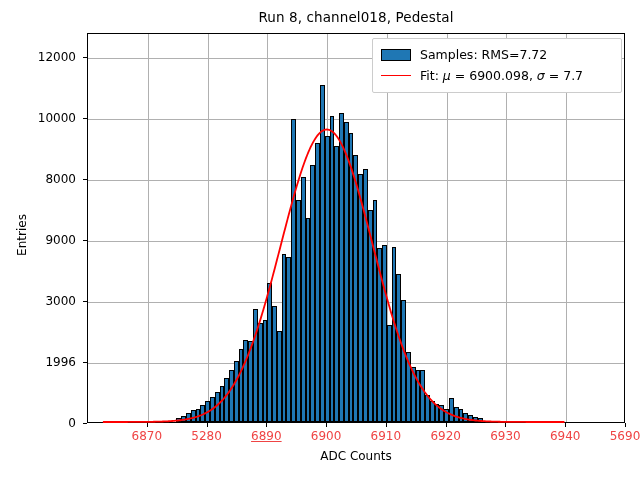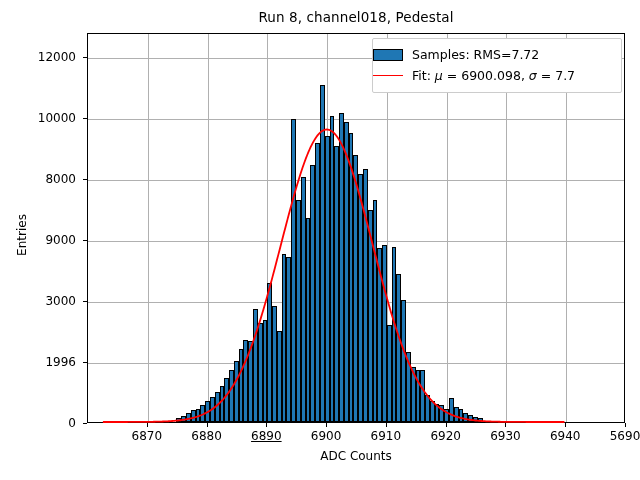--- a/index.html
+++ b/index.html
@@ -29,35 +29,35 @@
 
   
   #bars{position:absolute;left:0;top:0;width:100%;height:100%;}
   .bar{position:absolute;bottom:0;background:#1f77b4;
        border:0.9px solid #000;box-sizing:border-box;}
   #fitcurve{position:absolute;left:0;top:0;width:100%;height:100%;overflow:visible;}
 
   
   .xtick-mark{position:absolute;top:423px;width:1px;height:4px;background:#000;}
   .ytick-mark{position:absolute;left:83px;width:4px;height:1px;background:#000;}
-  .xtick-lab{position:absolute;top:429px;font-size:12px;color:#000000;
+  .xtick-lab{position:absolute;top:429px;font-size:12px;color:#ef4444;
              transform:translateX(-50%);white-space:nowrap;text-align:center;}
   .ytick-lab{position:absolute;left:0;width:76px;text-align:right;
              font-size:12px;color:#000;transform:translateY(-50%);white-space:nowrap;}
 
   #xlabel{position:absolute;left:87px;top:449px;width:538px;text-align:center;
           font-size:12px;color:#000;}
   #ylabel{position:absolute;left:-58px;top:228px;width:160px;text-align:center;
           font-size:12px;color:#000;transform:rotate(-90deg);}
 
   
   #legend{
     position:absolute;left:372px;top:38px;width:250px;
     border:1px solid #cccccc;border-radius:2px;background:#ffffff;
-    padding:5px 8px 6px 0;box-sizing:border-box;
+    padding:5px 8px 6px 8px;box-sizing:border-box;
   }
   .legend-row{display:flex;align-items:center;height:21px;}
   .legend-swatch-patch{width:30px;height:12px;background:#1f77b4;
        border:1px solid #000;box-sizing:border-box;margin-right:9px;flex:none;}
   .legend-swatch-line{width:30px;height:0;border-top:1.7px solid #ff0000;
        margin-right:9px;flex:none;}
   .legend-text{font-size:12.5px;color:#000;white-space:nowrap;}
   .it{font-style:italic;}
 </style>
 </head>
@@ -152,21 +152,21 @@
       </div>
     <svg id="fitcurve" viewBox="0 0 538 390" preserveAspectRatio="none">
       <path id="fitpath" fill="none" stroke="#ff0000" stroke-width="1.8" vector-effect="non-scaling-stroke" d="M14.94,390.00 L16.10,390.00 L17.26,390.00 L18.42,390.00 L19.58,390.00 L20.74,390.00 L21.89,390.00 L23.05,390.00 L24.21,389.99 L25.37,389.99 L26.53,389.99 L27.68,389.99 L28.84,389.99 L30.00,389.99 L31.16,389.99 L32.32,389.99 L33.48,389.99 L34.63,389.99 L35.79,389.98 L36.95,389.98 L38.11,389.98 L39.27,389.98 L40.42,389.97 L41.58,389.97 L42.74,389.97 L43.90,389.97 L45.06,389.96 L46.22,389.96 L47.37,389.95 L48.53,389.95 L49.69,389.94 L50.85,389.93 L52.01,389.93 L53.16,389.92 L54.32,389.91 L55.48,389.90 L56.64,389.89 L57.80,389.88 L58.96,389.87 L60.11,389.85 L61.27,389.84 L62.43,389.82 L63.59,389.81 L64.75,389.79 L65.90,389.76 L67.06,389.74 L68.22,389.72 L69.38,389.69 L70.54,389.66 L71.70,389.62 L72.85,389.59 L74.01,389.55 L75.17,389.51 L76.33,389.46 L77.49,389.41 L78.65,389.35 L79.80,389.30 L80.96,389.23 L82.12,389.16 L83.28,389.09 L84.44,389.01 L85.59,388.92 L86.75,388.82 L87.91,388.72 L89.07,388.61 L90.23,388.49 L91.39,388.36 L92.54,388.23 L93.70,388.08 L94.86,387.92 L96.02,387.75 L97.18,387.56 L98.33,387.37 L99.49,387.16 L100.65,386.93 L101.81,386.69 L102.97,386.43 L104.13,386.16 L105.28,385.86 L106.44,385.55 L107.60,385.21 L108.76,384.86 L109.92,384.48 L111.07,384.07 L112.23,383.64 L113.39,383.19 L114.55,382.70 L115.71,382.19 L116.87,381.64 L118.02,381.07 L119.18,380.45 L120.34,379.81 L121.50,379.12 L122.66,378.40 L123.81,377.64 L124.97,376.84 L126.13,375.99 L127.29,375.09 L128.45,374.16 L129.61,373.17 L130.76,372.13 L131.92,371.04 L133.08,369.89 L134.24,368.69 L135.40,367.44 L136.55,366.12 L137.71,364.74 L138.87,363.30 L140.03,361.80 L141.19,360.23 L142.35,358.59 L143.50,356.89 L144.66,355.11 L145.82,353.26 L146.98,351.34 L148.14,349.34 L149.30,347.27 L150.45,345.12 L151.61,342.89 L152.77,340.58 L153.93,338.19 L155.09,335.72 L156.24,333.17 L157.40,330.54 L158.56,327.82 L159.72,325.02 L160.88,322.14 L162.04,319.17 L163.19,316.12 L164.35,312.99 L165.51,309.78 L166.67,306.49 L167.83,303.11 L168.98,299.66 L170.14,296.13 L171.30,292.52 L172.46,288.84 L173.62,285.08 L174.78,281.26 L175.93,277.37 L177.09,273.41 L178.25,269.39 L179.41,265.31 L180.57,261.17 L181.72,256.98 L182.88,252.74 L184.04,248.45 L185.20,244.13 L186.36,239.76 L187.52,235.37 L188.67,230.94 L189.83,226.50 L190.99,222.03 L192.15,217.55 L193.31,213.07 L194.46,208.58 L195.62,204.10 L196.78,199.62 L197.94,195.17 L199.10,190.73 L200.26,186.32 L201.41,181.95 L202.57,177.62 L203.73,173.33 L204.89,169.10 L206.05,164.93 L207.20,160.82 L208.36,156.79 L209.52,152.83 L210.68,148.96 L211.84,145.19 L213.00,141.51 L214.15,137.94 L215.31,134.47 L216.47,131.13 L217.63,127.90 L218.79,124.80 L219.94,121.84 L221.10,119.01 L222.26,116.33 L223.42,113.80 L224.58,111.42 L225.74,109.19 L226.89,107.13 L228.05,105.24 L229.21,103.51 L230.37,101.95 L231.53,100.57 L232.69,99.37 L233.84,98.34 L235.00,97.50 L236.16,96.84 L237.32,96.37 L238.48,96.08 L239.63,95.98 L240.79,96.06 L241.95,96.33 L243.11,96.78 L244.27,97.42 L245.43,98.24 L246.58,99.25 L247.74,100.43 L248.90,101.79 L250.06,103.33 L251.22,105.04 L252.37,106.92 L253.53,108.96 L254.69,111.17 L255.85,113.53 L257.01,116.05 L258.17,118.72 L259.32,121.53 L260.48,124.48 L261.64,127.56 L262.80,130.77 L263.96,134.10 L265.11,137.56 L266.27,141.12 L267.43,144.78 L268.59,148.55 L269.75,152.41 L270.91,156.35 L272.06,160.38 L273.22,164.48 L274.38,168.64 L275.54,172.87 L276.70,177.15 L277.85,181.48 L279.01,185.85 L280.17,190.25 L281.33,194.68 L282.49,199.14 L283.65,203.61 L284.80,208.09 L285.96,212.58 L287.12,217.07 L288.28,221.55 L289.44,226.01 L290.59,230.46 L291.75,234.89 L292.91,239.29 L294.07,243.66 L295.23,247.99 L296.39,252.28 L297.54,256.52 L298.70,260.72 L299.86,264.86 L301.02,268.95 L302.18,272.97 L303.33,276.94 L304.49,280.84 L305.65,284.67 L306.81,288.43 L307.97,292.12 L309.13,295.74 L310.28,299.28 L311.44,302.74 L312.60,306.12 L313.76,309.43 L314.92,312.65 L316.07,315.79 L317.23,318.84 L318.39,321.82 L319.55,324.71 L320.71,327.52 L321.87,330.24 L323.02,332.89 L324.18,335.45 L325.34,337.93 L326.50,340.32 L327.66,342.64 L328.82,344.88 L329.97,347.04 L331.13,349.12 L332.29,351.13 L333.45,353.06 L334.61,354.91 L335.76,356.70 L336.92,358.41 L338.08,360.06 L339.24,361.63 L340.40,363.14 L341.56,364.59 L342.71,365.97 L343.87,367.30 L345.03,368.56 L346.19,369.77 L347.35,370.92 L348.50,372.01 L349.66,373.06 L350.82,374.05 L351.98,375.00 L353.14,375.89 L354.30,376.75 L355.45,377.55 L356.61,378.32 L357.77,379.05 L358.93,379.74 L360.09,380.39 L361.24,381.00 L362.40,381.58 L363.56,382.13 L364.72,382.65 L365.88,383.14 L367.04,383.60 L368.19,384.03 L369.35,384.44 L370.51,384.82 L371.67,385.18 L372.83,385.51 L373.98,385.83 L375.14,386.13 L376.30,386.40 L377.46,386.66 L378.62,386.91 L379.78,387.13 L380.93,387.35 L382.09,387.54 L383.25,387.73 L384.41,387.90 L385.57,388.06 L386.72,388.21 L387.88,388.35 L389.04,388.48 L390.20,388.60 L391.36,388.71 L392.52,388.81 L393.67,388.91 L394.83,389.00 L395.99,389.08 L397.15,389.15 L398.31,389.22 L399.46,389.29 L400.62,389.35 L401.78,389.40 L402.94,389.45 L404.10,389.50 L405.26,389.54 L406.41,389.58 L407.57,389.62 L408.73,389.65 L409.89,389.68 L411.05,389.71 L412.21,389.74 L413.36,389.76 L414.52,389.78 L415.68,389.80 L416.84,389.82 L418.00,389.84 L419.15,389.85 L420.31,389.87 L421.47,389.88 L422.63,389.89 L423.79,389.90 L424.95,389.91 L426.10,389.92 L427.26,389.93 L428.42,389.93 L429.58,389.94 L430.74,389.95 L431.89,389.95 L433.05,389.96 L434.21,389.96 L435.37,389.96 L436.53,389.97 L437.69,389.97 L438.84,389.97 L440.00,389.98 L441.16,389.98 L442.32,389.98 L443.48,389.98 L444.63,389.99 L445.79,389.99 L446.95,389.99 L448.11,389.99 L449.27,389.99 L450.43,389.99 L451.58,389.99 L452.74,389.99 L453.90,389.99 L455.06,389.99 L456.22,390.00 L457.37,390.00 L458.53,390.00 L459.69,390.00 L460.85,390.00 L462.01,390.00 L463.17,390.00 L464.32,390.00 L465.48,390.00 L466.64,390.00 L467.80,390.00 L468.96,390.00 L470.11,390.00 L471.27,390.00 L472.43,390.00 L473.59,390.00 L474.75,390.00 L475.91,390.00 L477.06,390.00 L478.22,390.00"></path>
     </svg>
   </div>
 
   <div id="axis-ticks">
       <div class="xtick-mark" style="left: 146.778px;"></div>
       <div class="xtick-lab" style="left: 146.778px;">6870</div>
       <div class="xtick-mark" style="left: 206.556px;"></div>
-      <div class="xtick-lab" style="left: 206.556px;">6880</div>
+      <div class="xtick-lab" style="left: 206.556px;">5280</div>
       <div class="xtick-mark" style="left: 266.333px;"></div>
       <div class="xtick-lab" style="left: 266.333px; text-decoration: underline;">6890</div>
       <div class="xtick-mark" style="left: 326.111px;"></div>
       <div class="xtick-lab" style="left: 326.111px;">6900</div>
       <div class="xtick-mark" style="left: 385.889px;"></div>
       <div class="xtick-lab" style="left: 385.889px;">6910</div>
       <div class="xtick-mark" style="left: 445.667px;"></div>
       <div class="xtick-lab" style="left: 445.667px;">6920</div>
       <div class="xtick-mark" style="left: 505.444px;"></div>
       <div class="xtick-lab" style="left: 505.444px;">6930</div>

